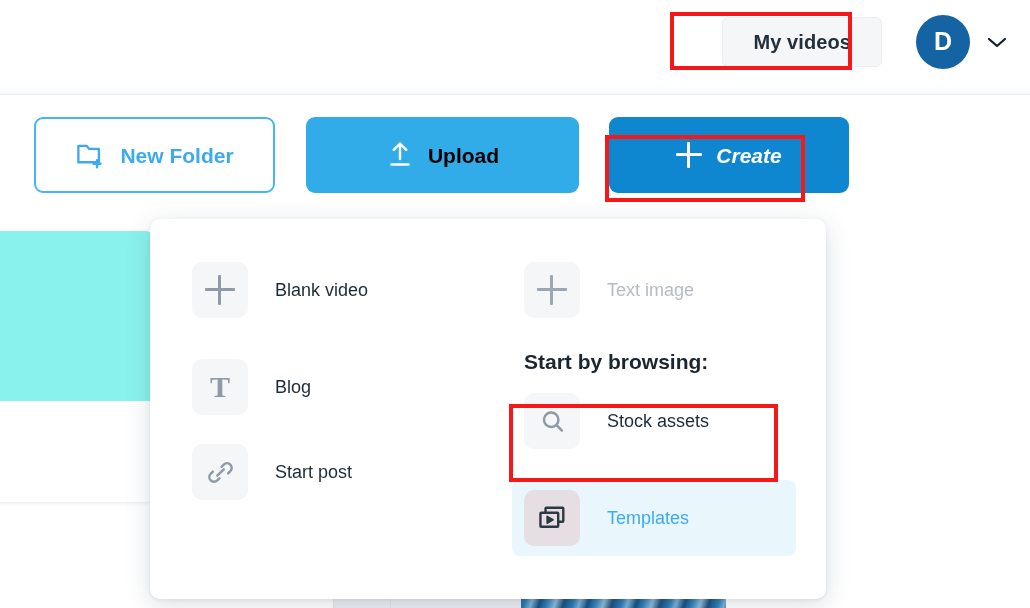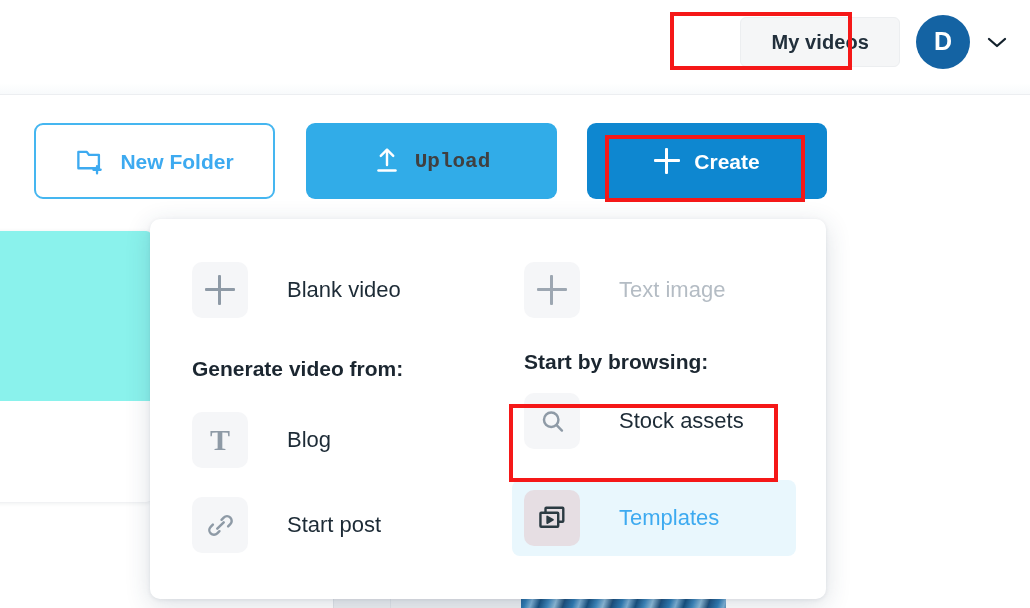--- a/index.html
+++ b/index.html
@@ -29,21 +29,21 @@
     position: absolute;
     right: 18px;
     top: 0;
     height: 83px;
     display: flex;
     align-items: center;
     gap: 0;
   }
   .myvideos-wrap {
     position: relative;
-    margin-right: 16px;
+    margin-right: 34px;
   }
   .myvideos-btn {
     background: #f5f6f7;
     border: 1px solid #eceef0;
     border-radius: 6px;
     padding: 14px 30px;
     font-size: 20px;
     font-weight: bold;
     color: #22303c;
     letter-spacing: 0.1px;
@@ -84,21 +84,21 @@
     width: 1030px;
     height: 12px;
     background: linear-gradient(180deg,#ffffff 0%, #f7f9fb 100%);
     z-index: 1;
   }
 
   
   .toolbar {
     position: absolute;
     left: 34px;
-    top: 123px;
+    top: 117px;
     display: flex;
     align-items: flex-start;
     gap: 0;
     z-index: 20;
   }
   .btn {
     display: flex;
     align-items: center;
     justify-content: center;
     gap: 14px;
@@ -110,36 +110,36 @@
     box-sizing: border-box;
     line-height: 1;
   }
   .btn-newfolder {
     width: 241px;
     background: #ffffff;
     border: 2px solid #45b6f0;
     color: #3daaf0;
   }
   .btn-upload {
-    width: 251px;
+    width: 273px;
     background: #31ace8;
     border: none;
-    color: #404040;
+    color: #000000;
     margin-left: 31px;
-    font-family: Liberation Mono, monospace;
   }
   .btn-create-wrap {
     position: relative;
     margin-left: 30px;
   }
   .btn-create {
     width: 240px;
     background: #0e87d0;
     border: none;
     color: #ffffff;
+    font-style: italic;
   }
 
   
   .red-box {
     position: absolute;
     border: 4px solid #f51818;
     box-sizing: border-box;
     pointer-events: none;
     z-index: 90;
   }
@@ -245,24 +245,23 @@
     height: 56px;
     border-radius: 10px;
     background: #f5f6f8;
     display: flex;
     align-items: center;
     justify-content: center;
     flex: 0 0 auto;
   }
   .dd-icon.tinted { background: #e6dee3; }
   .dd-label {
-    font-size: 22px;
+    font-size: 18px;
     color: #1d2b36;
     white-space: nowrap;
-    margin-left: 12px;
   }
   .dd-label.muted { color: #b4bcc4; }
   .dd-label.blue  { color: #3daaf0; }
 
   .dd-section {
     font-size: 21px;
     font-weight: bold;
     color: #1b2630;
     padding-left: 12px;
   }
@@ -330,21 +329,20 @@
 
     <div class="dd-col left">
 
       <div class="dd-item" style="margin-top:33px">
         <span class="dd-icon">
           <span class="plus"></span>
         </span>
         <span class="dd-label">Blank video</span>
       </div>
 
-      <div class="dd-section" style="margin-top:29px">Generate video from:</div>
 
       <div class="dd-item" style="margin-top:21px">
         <span class="dd-icon">
           <span class="t-glyph">T</span>
         </span>
         <span class="dd-label">Blog</span>
       </div>
 
       <div class="dd-item" style="margin-top:9px">
         <span class="dd-icon">

